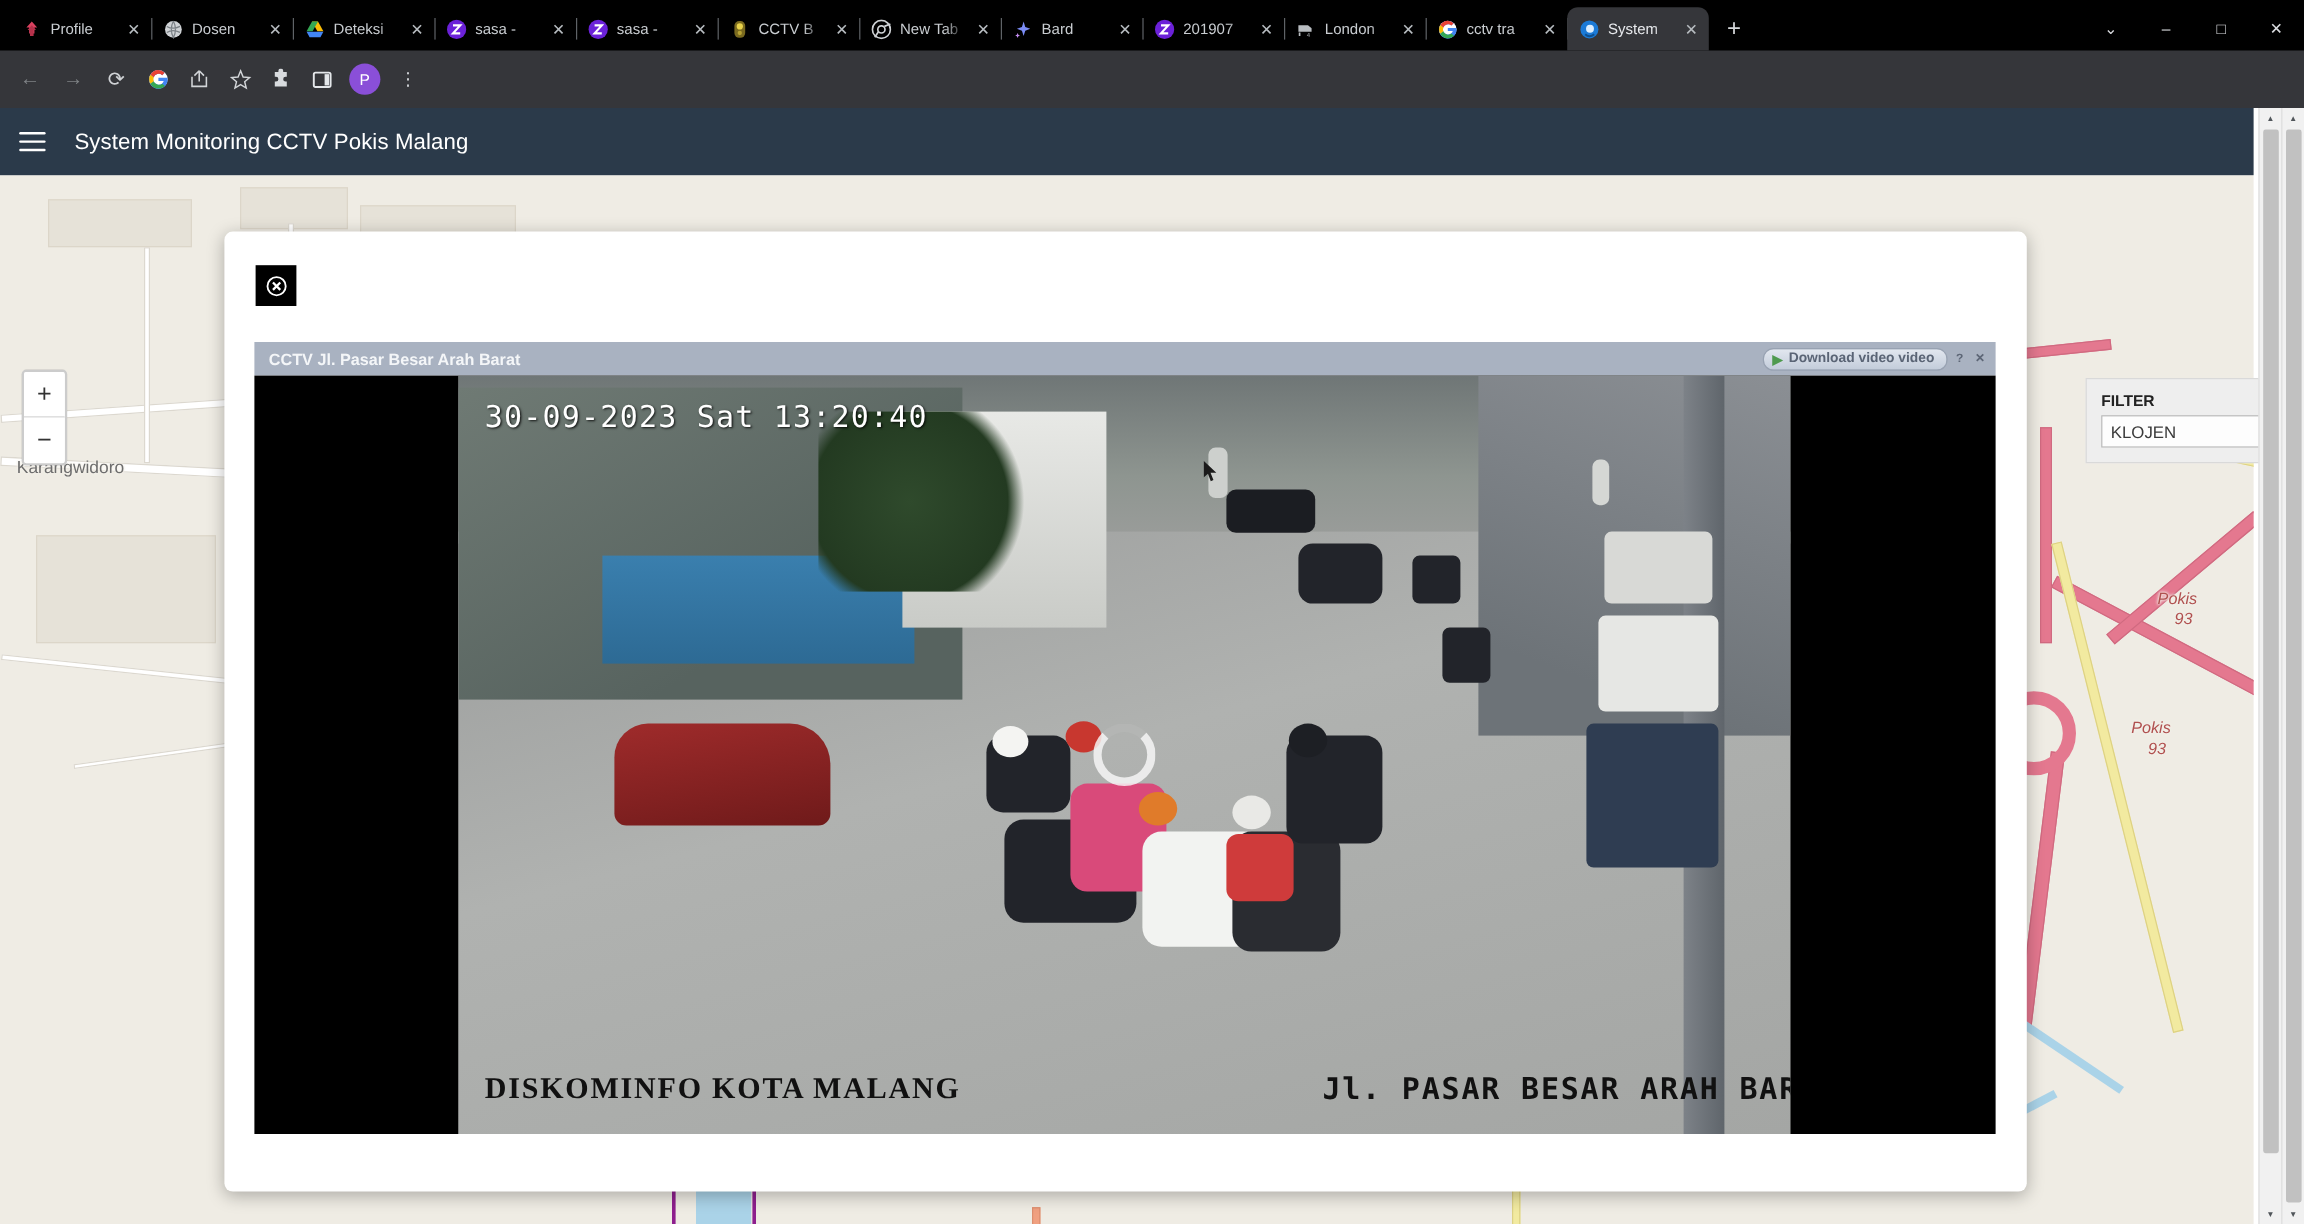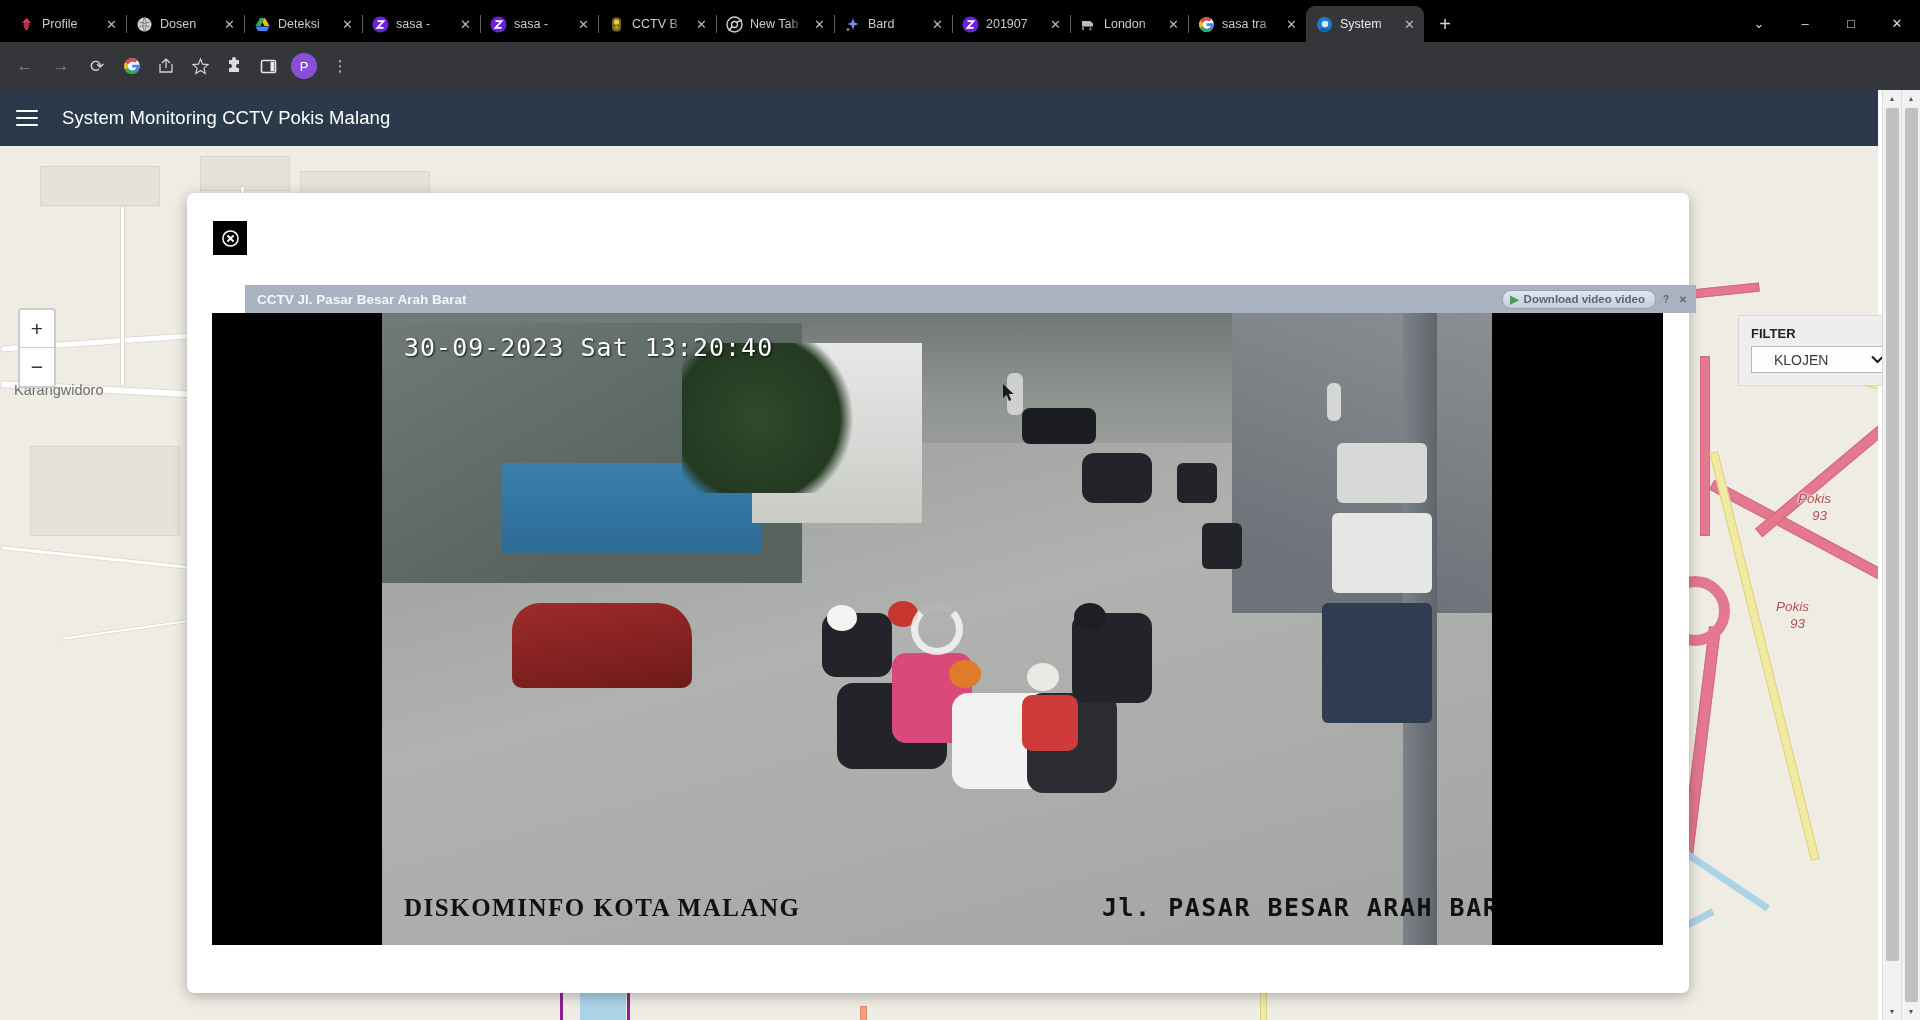--- a/index.html
+++ b/index.html
@@ -128,39 +128,39 @@
 
   
   .filterpanel {
     position: absolute; right: 0; top: 225px; width: 182px;
     background: #eeeeee; border: 1px solid #d9d9d9; padding: 10px 12px 12px;
     z-index: 5;
   }
   .filterpanel .flabel { font-size: 13px; font-weight: bold; color: #222; margin-bottom: 5px; }
   .fselect {
     width: 100%; height: 27px; background: #fdfdfd; border: 1px solid #b9b9b9;
-    display: flex; align-items: center; padding: 0 22px; font-size: 14px; color: #3a3a3a;
+    display: flex; align-items: center; padding: 0 7px; font-size: 14px; color: #3a3a3a;
   }
   .fselect .chev { margin-left: auto; font-size: 11px; color: #222; }
 
   
   .modal {
     position: absolute; left: 187px; top: 103px; width: 1502px; height: 800px;
     background: #fff; border-radius: 7px; box-shadow: 0 3px 14px rgba(0,0,0,.28);
     z-index: 10;
   }
   .modal-close {
     position: absolute; left: 26px; top: 28px; width: 34px; height: 34px;
     background: #000; display: flex; align-items: center; justify-content: center;
   }
   .modal-close svg { width: 19px; height: 19px; }
   .vidtitle {
     position: absolute; left: 25px; top: 92px; width: 1451px; height: 28px;
     background: #a9b2c1; color: #f4f6f8; font-size: 13.5px;
-    display: flex; align-items: center; padding-left: 12px; font-weight: bold; margin-left: 33px;
+    display: flex; align-items: center; padding-left: 12px; font-weight: bold;
   }
   .dlbar {
     position: absolute; right: 2px; top: 3px; height: 22px;
     display: flex; align-items: center; gap: 3px; padding-right: 4px;
   }
   .dlbtn {
     height: 19px; background: linear-gradient(#e2e7ef,#c3ccda);
     border: 1px solid #98a2b2; border-radius: 9px; padding: 0 10px 0 7px;
     display: flex; align-items: center; gap: 5px;
     font-size: 11.5px; color: #5a6475; font-weight: bold;
@@ -380,21 +380,21 @@
     <div class="tab">
       <span class="favicon">
         <svg viewBox="0 0 17 17">
             <circle cx="8.5" cy="8.5" r="7.3" fill="#fff"></circle>
             <path d="M8.5 7.3 v2.6 h4.2 A4.3 4.3 0 0 1 8.5 12.8 A4.3 4.3 0 1 1 11.5 5.3 l1.9-1.9 A7.3 7.3 0 1 0 15.8 9 q0-.9-.2-1.7z" fill="#4285f4"></path>
             <path d="M8.5 1.2 A7.3 7.3 0 0 0 2.2 4.9 l2.6 2 A4.3 4.3 0 0 1 11.5 5.3 l1.9-1.9 A7.2 7.2 0 0 0 8.5 1.2z" fill="#ea4335"></path>
             <path d="M2.2 12.1 l2.6-2 A4.3 4.3 0 0 0 11.5 12 l2.2 1.8 A7.3 7.3 0 0 1 2.2 12.1z" fill="#34a853"></path>
             <path d="M1.2 8.5 a7.3 7.3 0 0 0 1 3.6 l2.6-2 a4.3 4.3 0 0 1 0-3.2 l-2.6-2 A7.3 7.3 0 0 0 1.2 8.5z" fill="#fbbc05"></path>
           </svg>
       </span>
-      <span class="tlabel">sasa tra</span>
+      <span class="tlabel">cctv tra</span>
       <span class="tclose">✕</span>
     </div>
 
     <div class="tab active">
       <span class="favicon">
         <svg viewBox="0 0 17 17">
             <circle cx="8.5" cy="8.5" r="7.5" fill="#1b7ad6"></circle>
             <circle cx="9" cy="8" r="3.3" fill="#dbeeff"></circle>
             <path d="M5 12.5 Q8.5 16 12.5 12.5" stroke="#0d4f8f" stroke-width="1.6" fill="none"></path>
           </svg>

